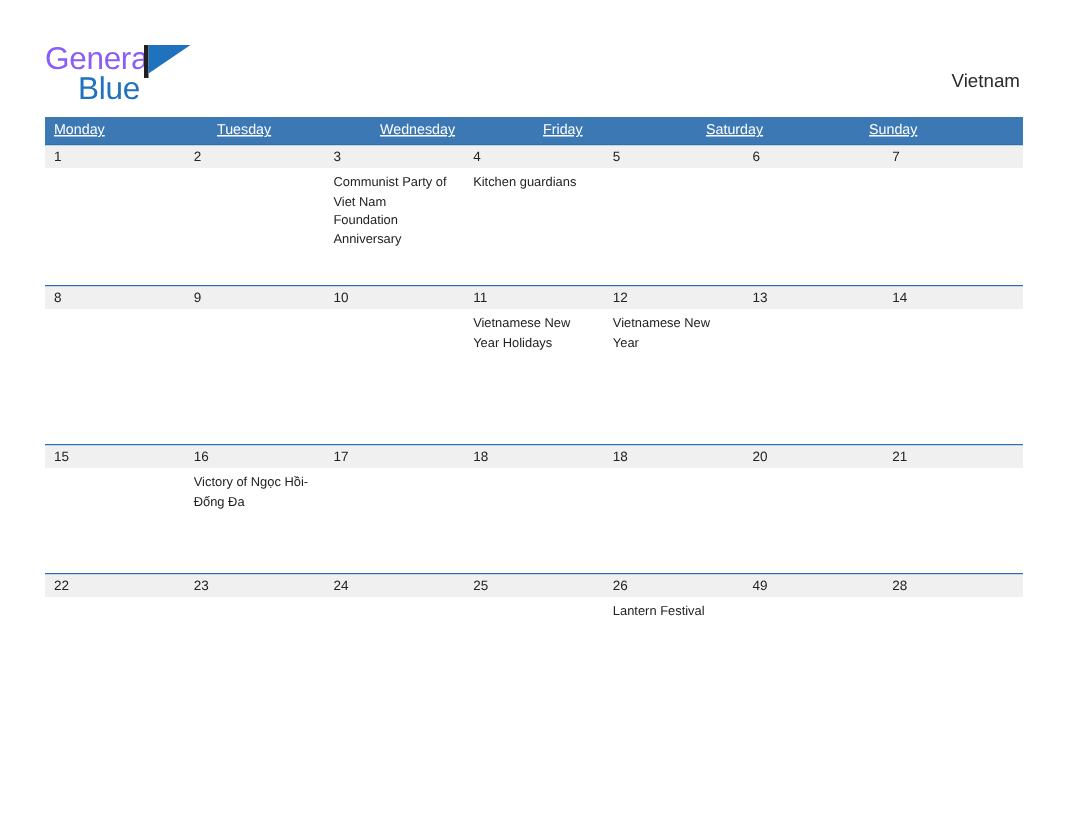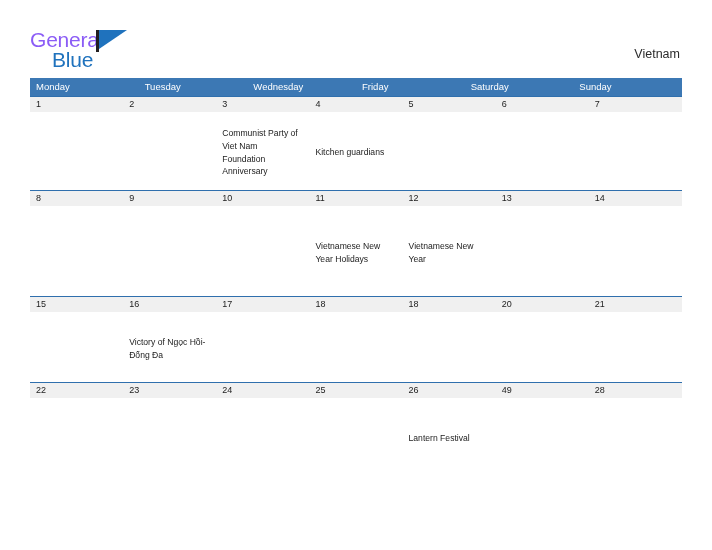--- a/index.html
+++ b/index.html
@@ -116,20 +116,21 @@
   }
   .weekday-cell {
     flex: 1 1 0;
     box-sizing: border-box;
     padding-left: 6px;
     font-size: 9.5px;
     color: #ffffff;
     line-height: 18px;
     white-space: nowrap;
     overflow: hidden;
+    text-decoration: underline;
   }
 
   .week-row {
     width: 652px;
     box-sizing: border-box;
     border-top: 1.6px solid #2f6fad;
   }
   .week-row:first-of-type {
     border-top: none;
   }
@@ -147,21 +148,20 @@
     font-size: 9px;
     color: #222222;
     line-height: 15px;
   }
 
   .week-events {
     display: flex;
     width: 652px;
     background: #ffffff;
     box-sizing: border-box;
-    align-items: center;
   }
   .event-cell {
     flex: 1 1 0;
     box-sizing: border-box;
     padding: 3px 8px 0 6px;
     font-size: 8.6px;
     color: #222222;
     line-height: 12.7px;
     word-wrap: break-word;
     overflow: hidden;

